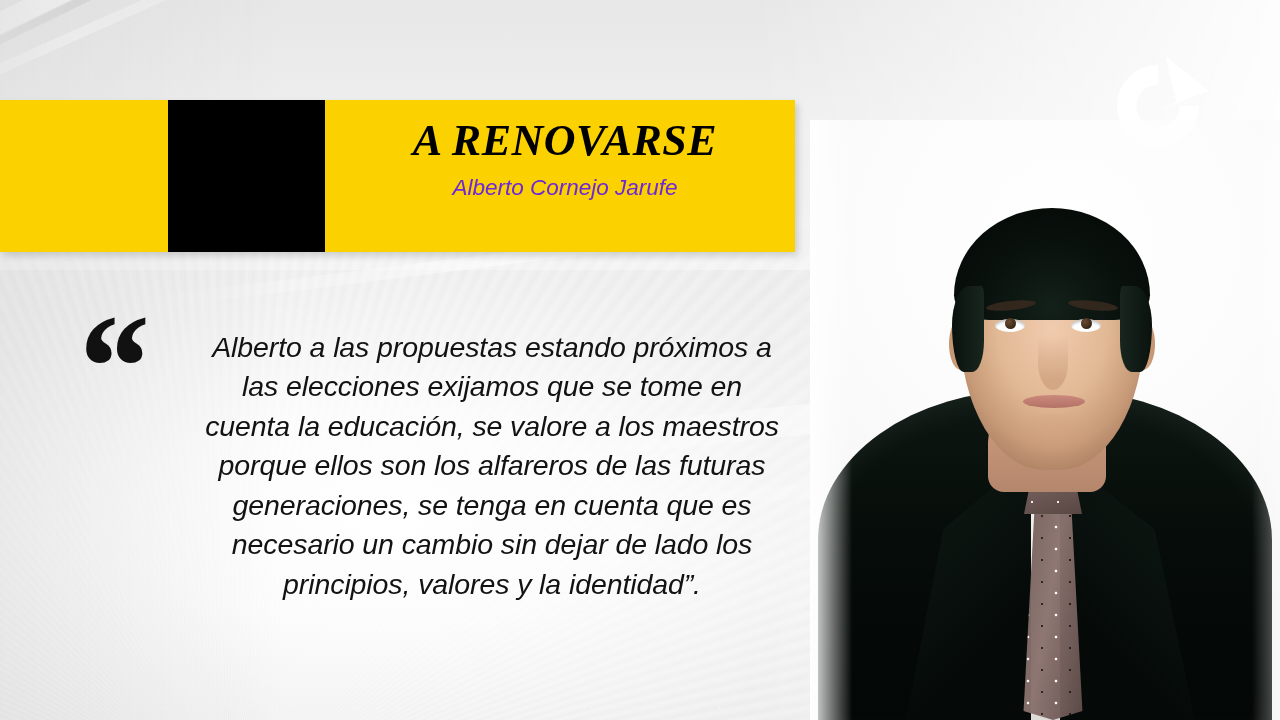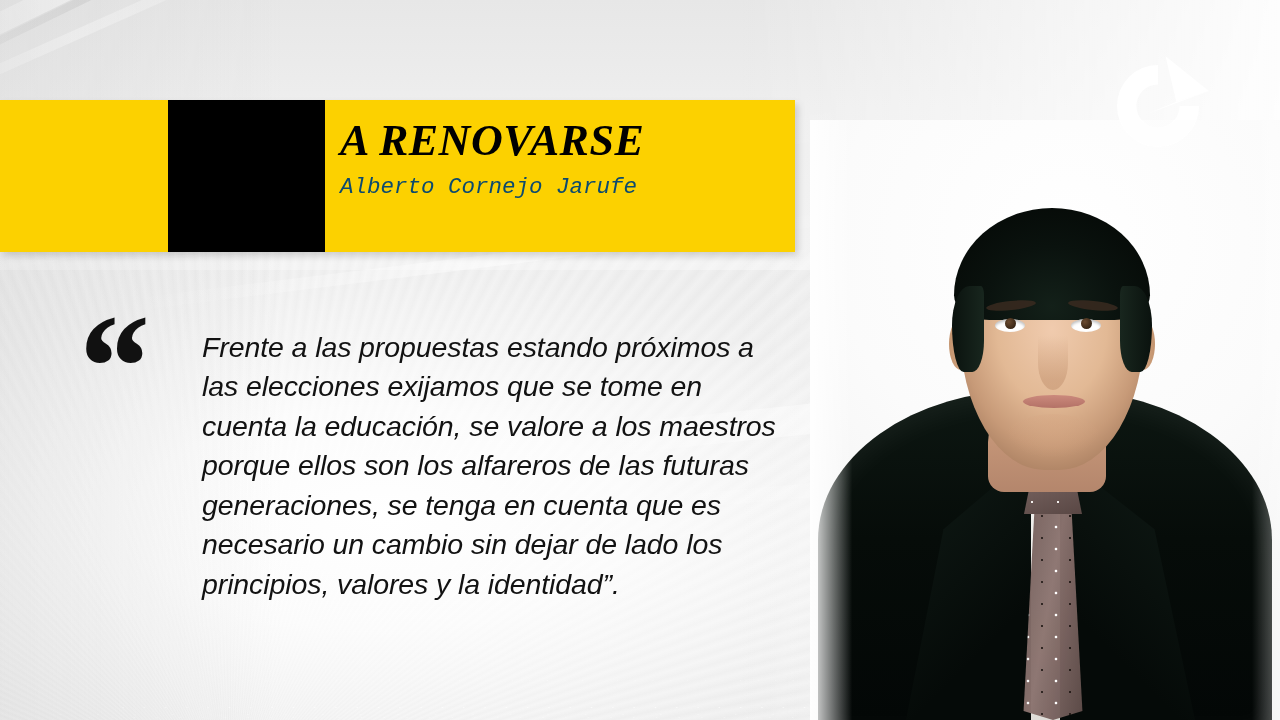--- a/index.html
+++ b/index.html
@@ -7,20 +7,21 @@
     padding: 0;
     background: #ffffff;
   }
   #stage {
     position: relative;
     width: 1280px;
     height: 720px;
     overflow: hidden;
     font-family: "Liberation Sans", sans-serif;
     background: #f2f2f2;
+    text-align: center;
   }
 
   
   .bg-base {
     position: absolute;
     inset: 0;
     background:
       radial-gradient(ellipse 70% 55% at 30% 72%, #ffffff 0%, #fbfbfb 28%, #ededed 62%, #e4e4e4 100%),
       linear-gradient(165deg, #ebebeb 0%, #f4f4f4 35%, #e9e9e9 70%, #e2e2e2 100%);
   }
@@ -112,24 +113,24 @@
     font-weight: bold;
     font-size: 44px;
     letter-spacing: .5px;
     color: #000;
     line-height: 1;
     margin: 0;
     padding-top: 19px;
     white-space: nowrap;
   }
   .banner-sub {
-    font-family: Liberation Mono, monospace;
+    font-family: Liberation Sans, sans-serif;
     font-style: italic;
     font-size: 22.5px;
-    color: #0c4a6e;
+    color: #6d28d9;
     line-height: 1.33;
     margin: 0;
     white-space: nowrap;
   }
   .banner-sub.first { padding-top: 10px; }
 
   
   .quote-mark {
     position: absolute;
     left: 72px; top: 292px;
@@ -375,15 +376,15 @@
   <div class="banner">
     <div class="banner-yellow"></div>
     <div class="banner-black"></div>
     <div class="banner-text">
       <div class="banner-title">A RENOVARSE</div>
       <div class="banner-sub first">Alberto Cornejo Jarufe</div>
     </div>
   </div>
 
   <div class="quote-mark">“</div>
-  <div class="quote-body">Frente a las propuestas estando próximos a las elecciones exijamos que se tome en cuenta la educación, se valore a los maestros porque ellos son los alfareros de las futuras generaciones, se tenga en cuenta que es necesario un cambio sin dejar de lado los principios, valores y la identidad”.</div>
+  <div class="quote-body">Alberto a las propuestas estando próximos a las elecciones exijamos que se tome en cuenta la educación, se valore a los maestros porque ellos son los alfareros de las futuras generaciones, se tenga en cuenta que es necesario un cambio sin dejar de lado los principios, valores y la identidad”.</div>
 
 </div>
 
 </body></html>

